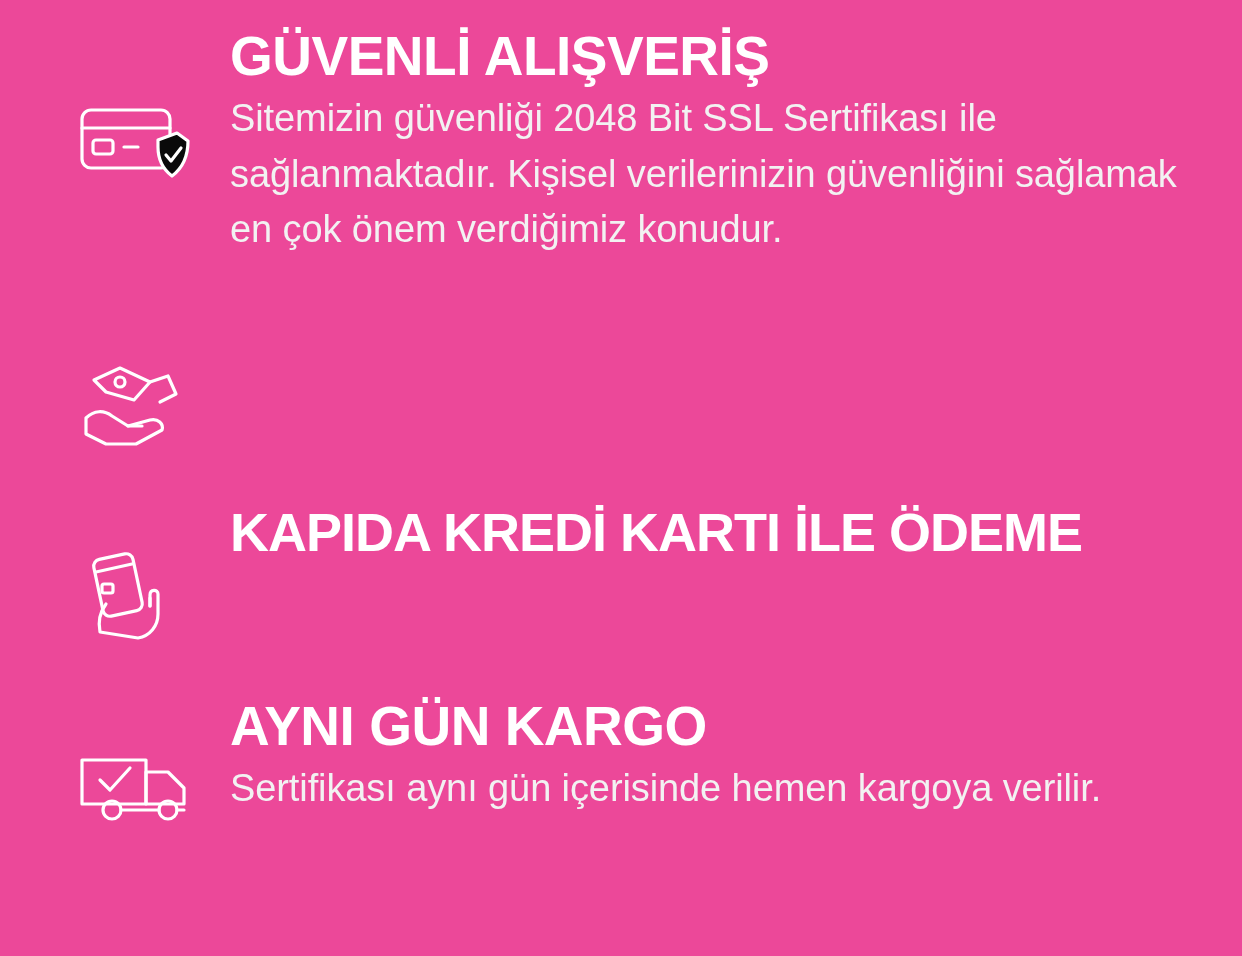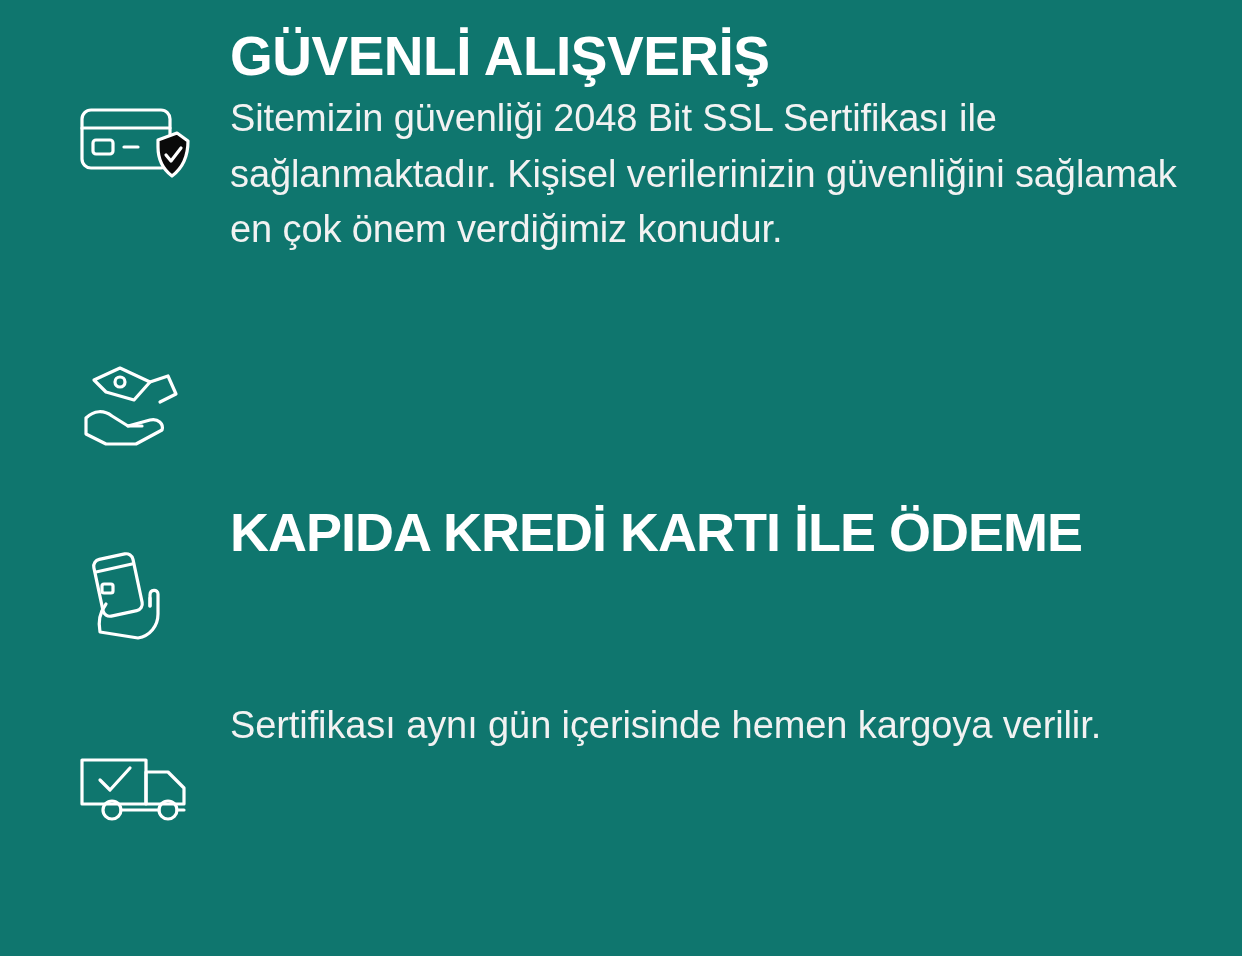--- a/index.html
+++ b/index.html
@@ -12,21 +12,21 @@
     background: #0a0a0a;
     font-family: "Liberation Sans", sans-serif;
     color: #ffffff;
     overflow: hidden;
   }
 
   .page {
     position: relative;
     width: 1242px;
     height: 956px;
-    background: #0f766e;
+    background: #ec4899;
     box-sizing: border-box;
     padding: 22px 40px 0 40px;
   }
 
   .feature-list {
     display: flex;
     flex-direction: column;
   }
 
   .feature {
@@ -141,18 +141,19 @@
           <path d="M10 18 L74 18 L74 62 L10 62 Z"></path>
           <polyline points="28,38 38,48 58,26"></polyline>
           <path d="M74 30 L96 30 L112 46 L112 62 L74 62 Z"></path>
           <circle cx="40" cy="68" r="9"></circle>
           <circle cx="96" cy="68" r="9"></circle>
           <line x1="49" y1="68" x2="87" y2="68"></line>
           <line x1="105" y1="68" x2="112" y2="68"></line>
         </svg>
       </div>
       <div class="feature-body">
+        <h2 class="feature-title">AYNI GÜN KARGO</h2>
         <p class="feature-desc">Sertifikası aynı gün içerisinde hemen kargoya verilir.</p>
       </div>
     </div>
 
   </div>
 </div>
 
 </body></html>

